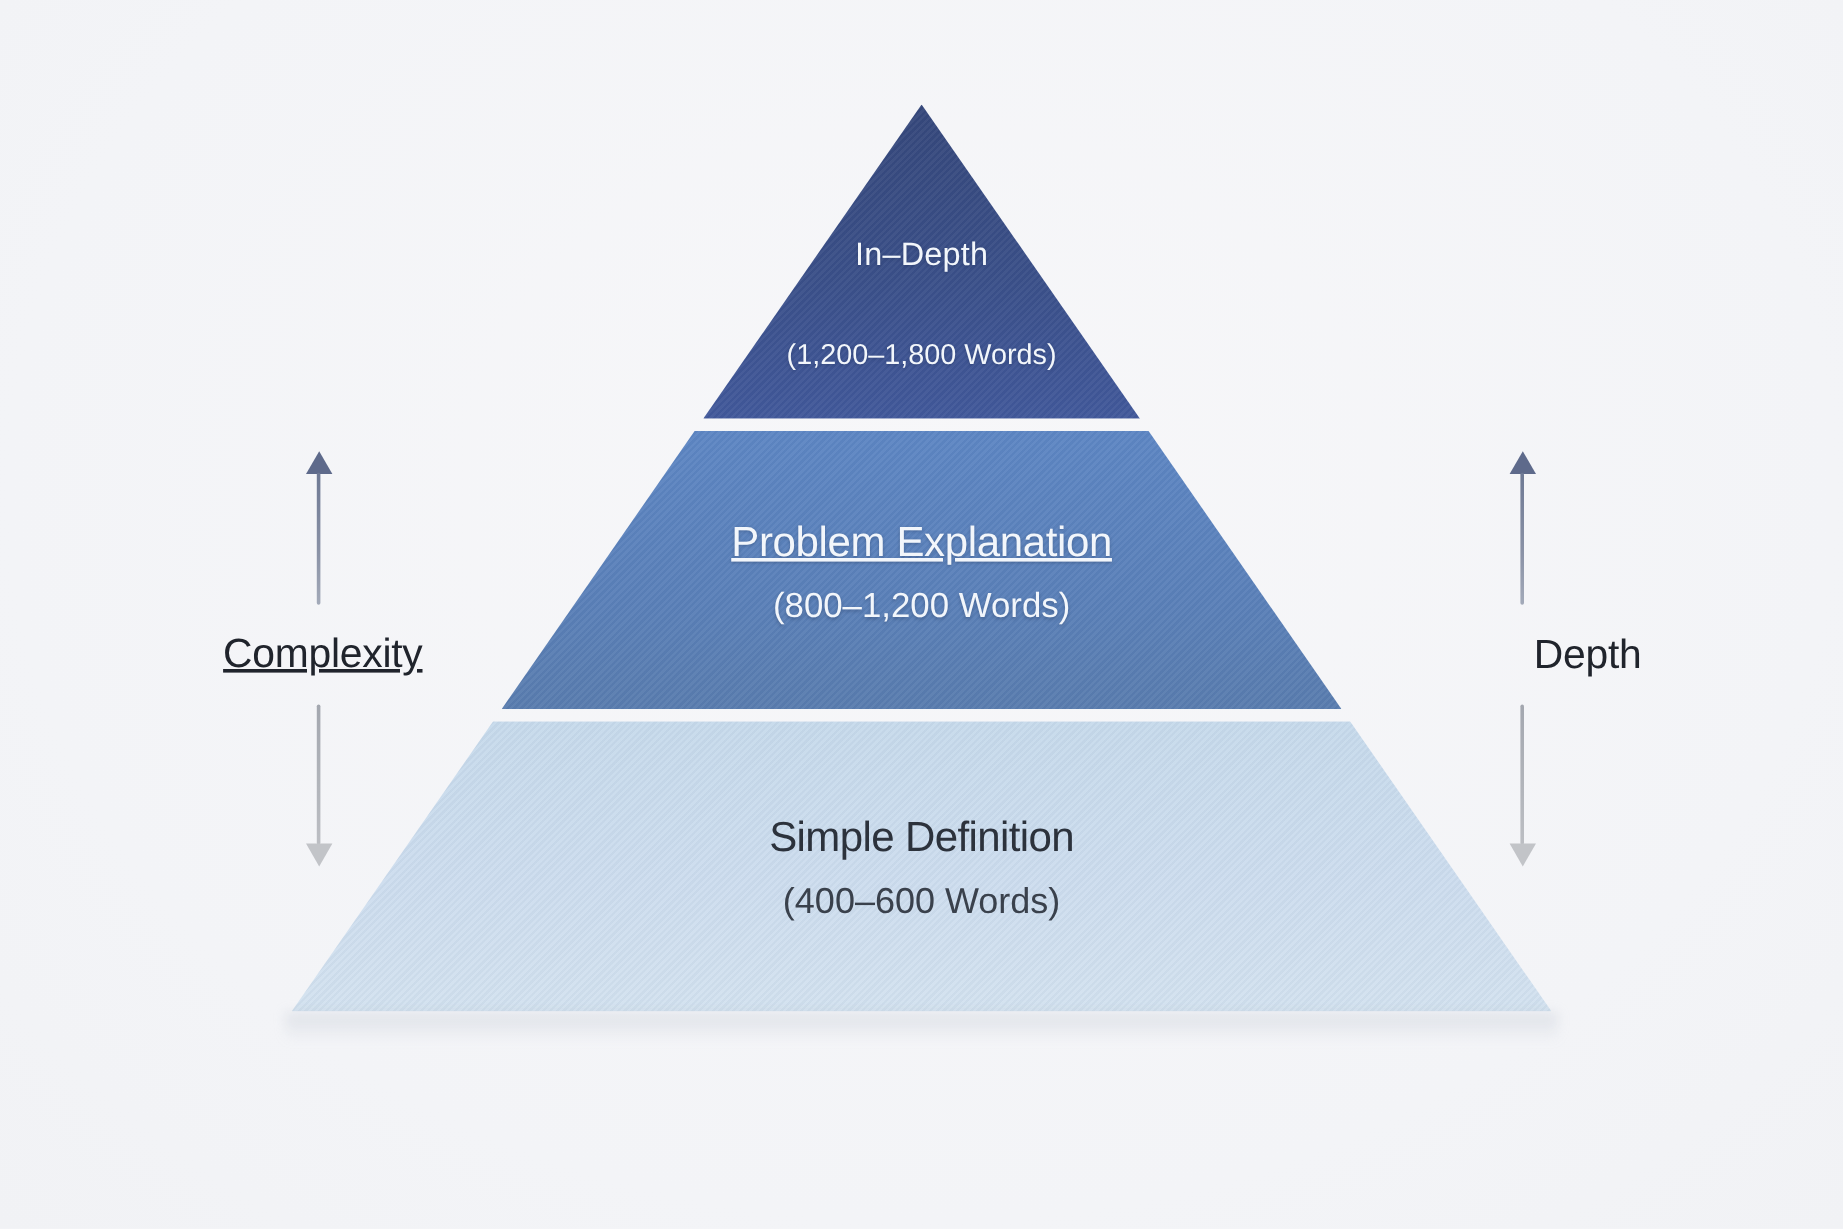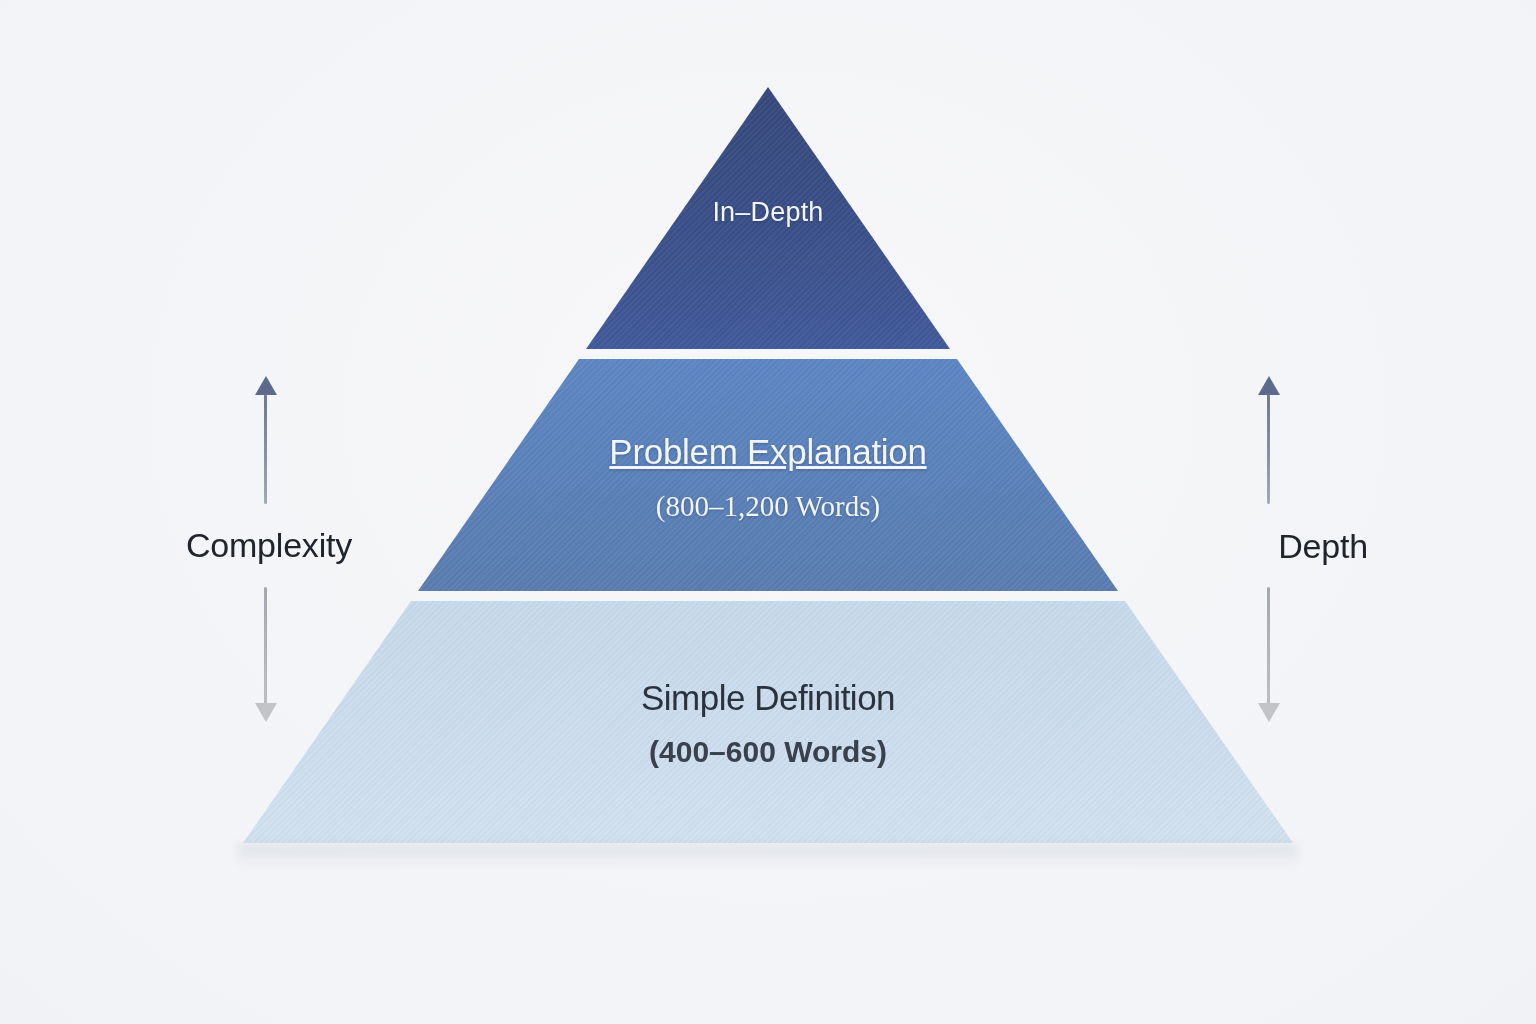--- a/index.html
+++ b/index.html
@@ -35,33 +35,33 @@
   .tier-line{position:absolute;left:0;width:100%;text-align:center;
     transform:translateY(-50%);white-space:nowrap;}
   .light-text{color:#f2f6fb;text-shadow:0 1px 3px rgba(15,25,55,.28);}
   .dark-title{color:#2c323c;}
   .dark-sub{color:#3a414c;}
 
   .t1-line1{top:125px;font-size:27px;letter-spacing:.2px;}
   .t1-line2{top:167px;font-size:27px;letter-spacing:.2px;}
   .t1-sub  {top:209px;font-size:24px;}
   .t2-title{top:93px; font-size:35px;letter-spacing:-.3px;text-decoration:underline;}
-  .t2-sub  {top:147px;font-size:29px;font-family:Liberation Serif, serif;}
+  .t2-sub  {top:147px;font-size:29px;}
   .t3-title{top:97px; font-size:35px;letter-spacing:-.5px;}
-  .t3-sub  {top:151px;font-size:30px;font-weight:bold;}
+  .t3-sub  {top:151px;font-size:30px;}
 
   
   .base-shadow{position:absolute;left:238px;top:844px;width:1060px;height:24px;
     background:linear-gradient(180deg,rgba(172,181,196,.30),rgba(172,181,196,0));
     filter:blur(5px);}
 
   
   .axis-label{position:absolute;transform:translate(-50%,-50%);
     font-size:34px;color:#20242c;letter-spacing:-.2px;white-space:nowrap;}
-  .label-left {left:269px; top:545px;}
+  .label-left {left:269px; top:545px;text-decoration:underline;}
   .label-right{left:1277px;top:546px;margin-left:46px;}
 
   .arrow-line{position:absolute;width:3px;border-radius:1.5px;}
   .arrow-head{position:absolute;width:0;height:0;}
 
   .up-line{background:linear-gradient(180deg,#6e7994 0%,#8a92a6 60%,#a3aab9 100%);height:110px;top:394px;}
   .up-head{border-left:11px solid transparent;border-right:11px solid transparent;
     border-bottom:19px solid #5e6a8b;top:376px;}
   .down-line{background:linear-gradient(180deg,#a3a7af 0%,#b2b5bb 60%,#bcbec3 100%);height:117px;top:587px;}
   .down-head{border-left:11px solid transparent;border-right:11px solid transparent;
@@ -73,20 +73,21 @@
 </head>
 <body>
 
 <div class="stage">
 
   <div>
 
     <div class="tier tier-top">
       <div class="tier-texture"></div>
       <div class="tier-line t1-line1 light-text">In–Depth</div>
+      <div class="tier-line t1-sub light-text">(1,200–1,800 Words)</div>
     </div>
 
     <div class="tier tier-mid">
       <div class="tier-texture"></div>
       <div class="tier-line t2-title light-text">Problem Explanation</div>
       <div class="tier-line t2-sub light-text">(800–1,200 Words)</div>
     </div>
 
     <div class="tier tier-bot">
       <div class="tier-texture"></div>

